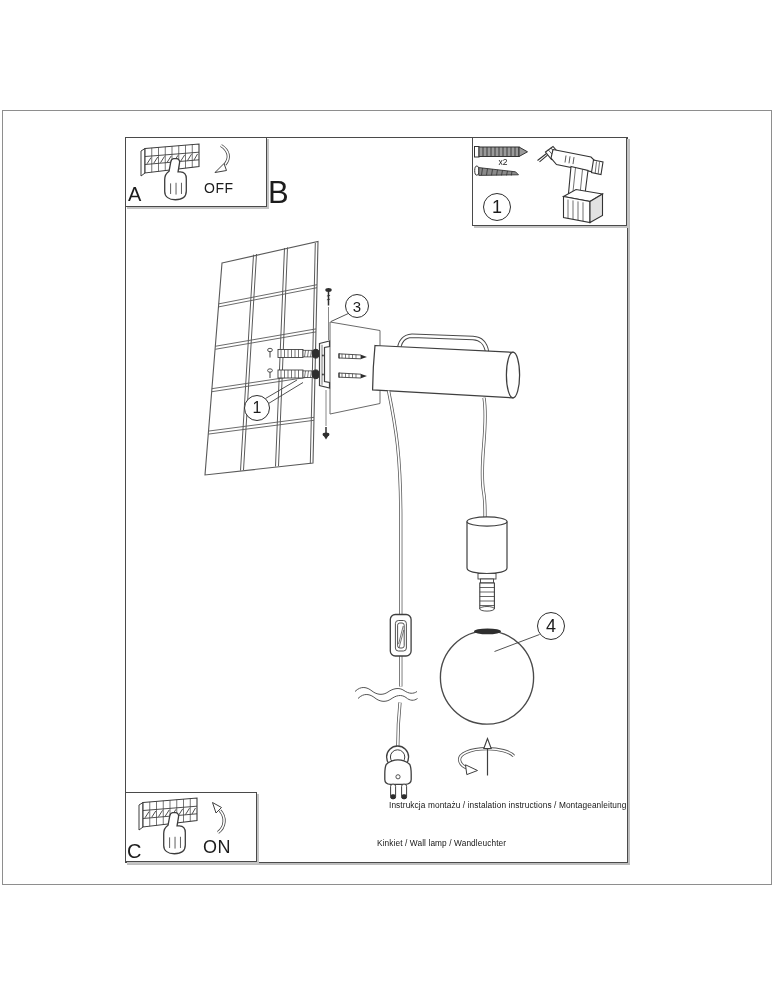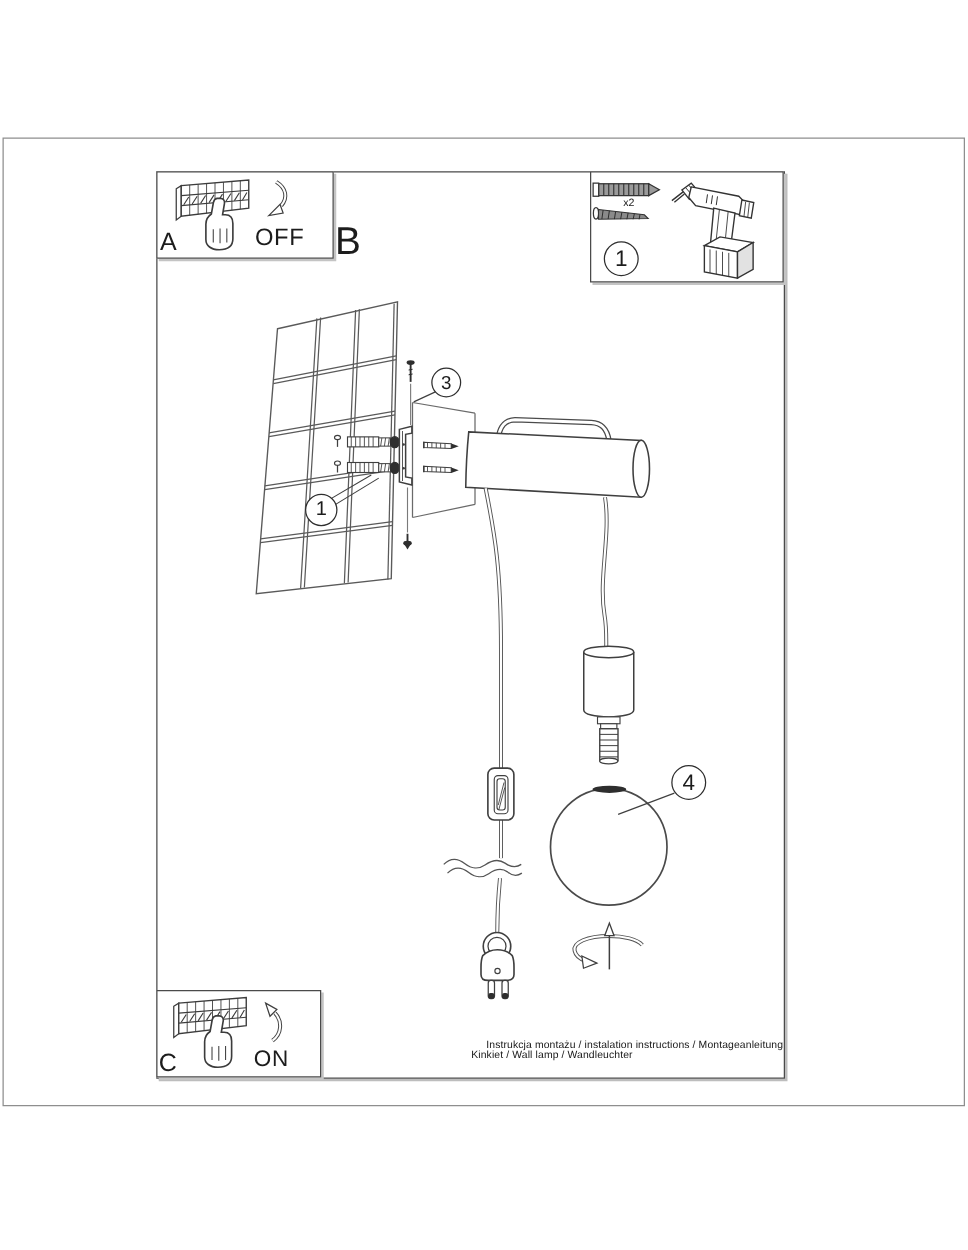--- a/index.html
+++ b/index.html
@@ -9,33 +9,33 @@
   .outer-border{left:2px;top:110px;width:770px;height:775px;border:1.5px solid #8e8e8e;box-sizing:border-box;}
   .inner-frame{left:125px;top:137px;width:503px;height:726px;border:1px solid #4a4a4a;
                box-sizing:border-box;background:#fff;box-shadow:2px 2px 0 #bdbdbd;}
   .panel-box{border:1px solid #4a4a4a;box-sizing:border-box;background:#fff;box-shadow:2px 2px 0 #c4c4c4;}
   .box-a{left:125px;top:137px;width:142px;height:70px;}
   .box-kit{left:472px;top:137px;width:155px;height:89px;}
   .box-c{left:125px;top:792px;width:132px;height:70px;}
   svg.art{left:0;top:0;width:774px;height:1000px;pointer-events:none;}
   .lbl{position:absolute;white-space:nowrap;line-height:1;}
   .lbl-a{left:128px;top:184px;font-size:20px;}
-  .lbl-off{left:204px;top:181px;font-size:19px;letter-spacing:0.5px;}
+  .lbl-off{left:204px;top:181px;font-size:14px;letter-spacing:0.5px;}
   .lbl-b{left:268px;top:177px;font-size:31px;}
   .lbl-c{left:127px;top:841px;font-size:20px;}
   .lbl-on{left:203px;top:838px;font-size:18px;letter-spacing:0.5px;}
   .lbl-x2{left:492px;top:158px;width:22px;font-size:8.5px;text-align:center;}
   .callout{position:absolute;border:1.4px solid #2e2e2e;border-radius:50%;background:#fff;
            display:flex;align-items:center;justify-content:center;box-sizing:border-box;}
   .co-kit1{left:483px;top:193px;width:28px;height:28px;font-size:18px;}
   .co-3{left:345px;top:294px;width:24px;height:24px;font-size:15px;}
   .co-1{left:244px;top:395px;width:26px;height:26px;font-size:16px;}
   .co-4{left:537px;top:612px;width:28px;height:28px;font-size:18px;}
   .footer-line{position:absolute;left:377px;font-size:8.3px;color:#161616;letter-spacing:0.1px;}
-  .f1{top:830px;padding-left:12px;} .f2{top:838px;}
+  .f1{top:800px;padding-left:12px;} .f2{top:838px;}
 </style>
 </head>
 <body>
 
 <div class="page">
 
   <div class="abs outer-border"></div>
   <div class="abs inner-frame"></div>
   <div class="abs panel-box box-a"></div>
   <div class="abs panel-box box-kit"></div>

